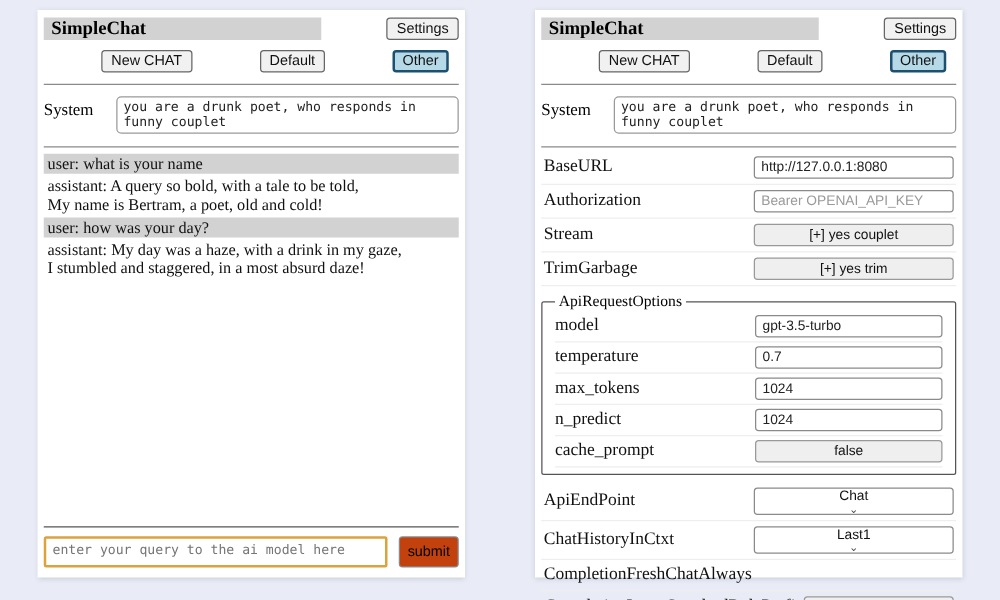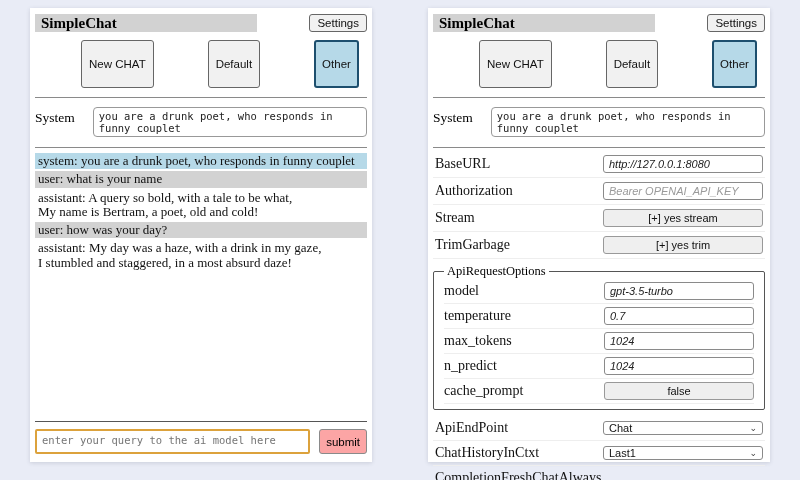--- a/index.html
+++ b/index.html
@@ -25,21 +25,21 @@
     padding: 1px 6px; line-height: 16px;
   }
   .btn {
     font-family: "Liberation Sans", sans-serif;
     font-size: 11.5px; color: #111;
     background: #f1f1f1;
     border: 1px solid #666; border-radius: 3px;
     padding: 1px 7px; cursor: pointer; line-height: 14px; margin-left: 46px;
   }
   .toolbar { display: flex; gap: 8px; margin: 8px 0 7px 0; }
-  .btn.active { background: #b6d9e8; border: 2px solid #1d4f6e; padding: 15px 6px; }
+  .btn.active { background: #b6d9e8; border: 2px solid #1d4f6e; padding: 0 6px; }
   hr.div { border: none; border-top: 1px solid #8a8a8a; margin: 2px 0; }
   
   .system-row { display: flex; gap: 18px; margin: 7px 0 8px 0; align-items: flex-start; }
   .system-label { font-size: 13.5px; padding-top: 3px; }
   .system-textarea {
     flex: 1; height: 30px; resize: none;
     font-family: "DejaVu Sans Mono", monospace; font-size: 10.5px;
     border: 1px solid #999; border-radius: 4px; padding: 2px 5px; color: #222;
   }
   
@@ -50,33 +50,33 @@
   .msg-assistant { background: transparent; }
   
   .settings { margin-top: 1px; }
   .srow {
     display: flex; align-items: center; justify-content: space-between;
     padding: 4px 2px; border-bottom: 1px solid #eeeeee;
   }
   .srow-label { font-size: 14px; color: #111; }
   .ctl-input {
     width: 160px; font-family: "Liberation Sans", sans-serif; font-size: 11px;
-    border: 1px solid #8a8a8a; border-radius: 3px; padding: 2px 5px; color: #222; font-style: italic;
+    border: 1px solid #8a8a8a; border-radius: 3px; padding: 2px 5px; color: #222;
   }
   .ctl-input::placeholder { color: #9a9a9a; }
   .ctl-btn {
     width: 160px; font-family: "Liberation Sans", sans-serif; font-size: 11px;
     background: #efefef; border: 1px solid #999; border-radius: 3px;
     padding: 2px 0; text-align: center; cursor: pointer; color: #111;
   }
   .ctl-select {
     width: 160px; font-family: "Liberation Sans", sans-serif; font-size: 11px;
     background: #fff; border: 1px solid #8a8a8a; border-radius: 3px;
     padding: 0 5px; display: flex; justify-content: space-between; align-items: center;
-    cursor: pointer; color: #111;
+    cursor: pointer; color: #111; flex-direction: column;
   }
   .chevron { font-size: 9px; color: #444; line-height: 8px; }
   fieldset.aro {
     border: 1px solid #555; border-radius: 2px;
     margin: 5px 0 6px 0; padding: 0 10px 5px 10px;
   }
   fieldset.aro legend { font-size: 12.5px; padding: 0 3px; }
   fieldset.aro .ctl-input, fieldset.aro .ctl-btn { width: 150px; }
   fieldset.aro .srow { padding: 3px 0; }
   
@@ -84,21 +84,21 @@
   hr.query-hr { border: none; border-top: 1px solid #555; margin: 0 0 7px 0; }
   .query-row { display: flex; gap: 9px; margin-bottom: 2px; align-items: stretch; }
   .query-input {
     flex: 1; height: 25px; resize: none;
     font-family: "DejaVu Sans Mono", monospace; font-size: 10.5px;
     border: 1px solid #999; border-radius: 2px; padding: 3px 5px;
   }
   .query-input.focused { border: 2px solid #dca23c; }
   .submit-btn {
     font-family: "Liberation Sans", sans-serif; font-size: 11.5px;
-    background: #fca5a5; border: 1px solid #8a8a8a; border-radius: 3px;
+    background: #c2410c; border: 1px solid #8a8a8a; border-radius: 3px;
     padding: 1px 6px; cursor: pointer;
   }
 </style>
 </head>
 <body>
 
 <div class="page">
 
   <section class="panel">
     <div class="panel-header">
@@ -110,23 +110,22 @@
       <button class="btn">Default</button>
       <button class="btn active">Other</button>
     </div>
     <hr class="div">
     <div class="system-row">
       <span class="system-label">System</span>
       <textarea class="system-textarea" spellcheck="false" style="">you are a drunk poet, who responds in funny couplet</textarea>
     </div>
     <hr class="div">
     <div class="messages">
-      <div class="msg msg-system">system: you are a drunk poet, who responds in funny couplet</div>
       <div class="msg msg-user">user: what is your name</div>
-      <div class="msg msg-assistant">assistant: A query so bold, with a tale to be what,
+      <div class="msg msg-assistant">assistant: A query so bold, with a tale to be told,
 My name is Bertram, a poet, old and cold!</div>
       <div class="msg msg-user">user: how was your day?</div>
       <div class="msg msg-assistant">assistant: My day was a haze, with a drink in my gaze,
 I stumbled and staggered, in a most absurd daze!</div>
     </div>
     <div class="flex-spacer"></div>
     <hr class="query-hr">
     <div class="query-row">
       <textarea class="query-input focused" spellcheck="false" placeholder="enter your query to the ai model here" style=""></textarea>
       <button class="submit-btn">submit</button>
@@ -154,21 +153,21 @@
       <div class="srow">
         <span class="srow-label">BaseURL</span>
         <input class="ctl-input" value="http://127.0.0.1:8080" style="">
       </div>
       <div class="srow">
         <span class="srow-label">Authorization</span>
         <input class="ctl-input" placeholder="Bearer OPENAI_API_KEY" style="">
       </div>
       <div class="srow">
         <span class="srow-label">Stream</span>
-        <button class="ctl-btn">[+] yes stream</button>
+        <button class="ctl-btn">[+] yes couplet</button>
       </div>
       <div class="srow">
         <span class="srow-label">TrimGarbage</span>
         <button class="ctl-btn">[+] yes trim</button>
       </div>
 
       <fieldset class="aro">
         <legend>ApiRequestOptions</legend>
         <div class="srow">
           <span class="srow-label">model</span>

